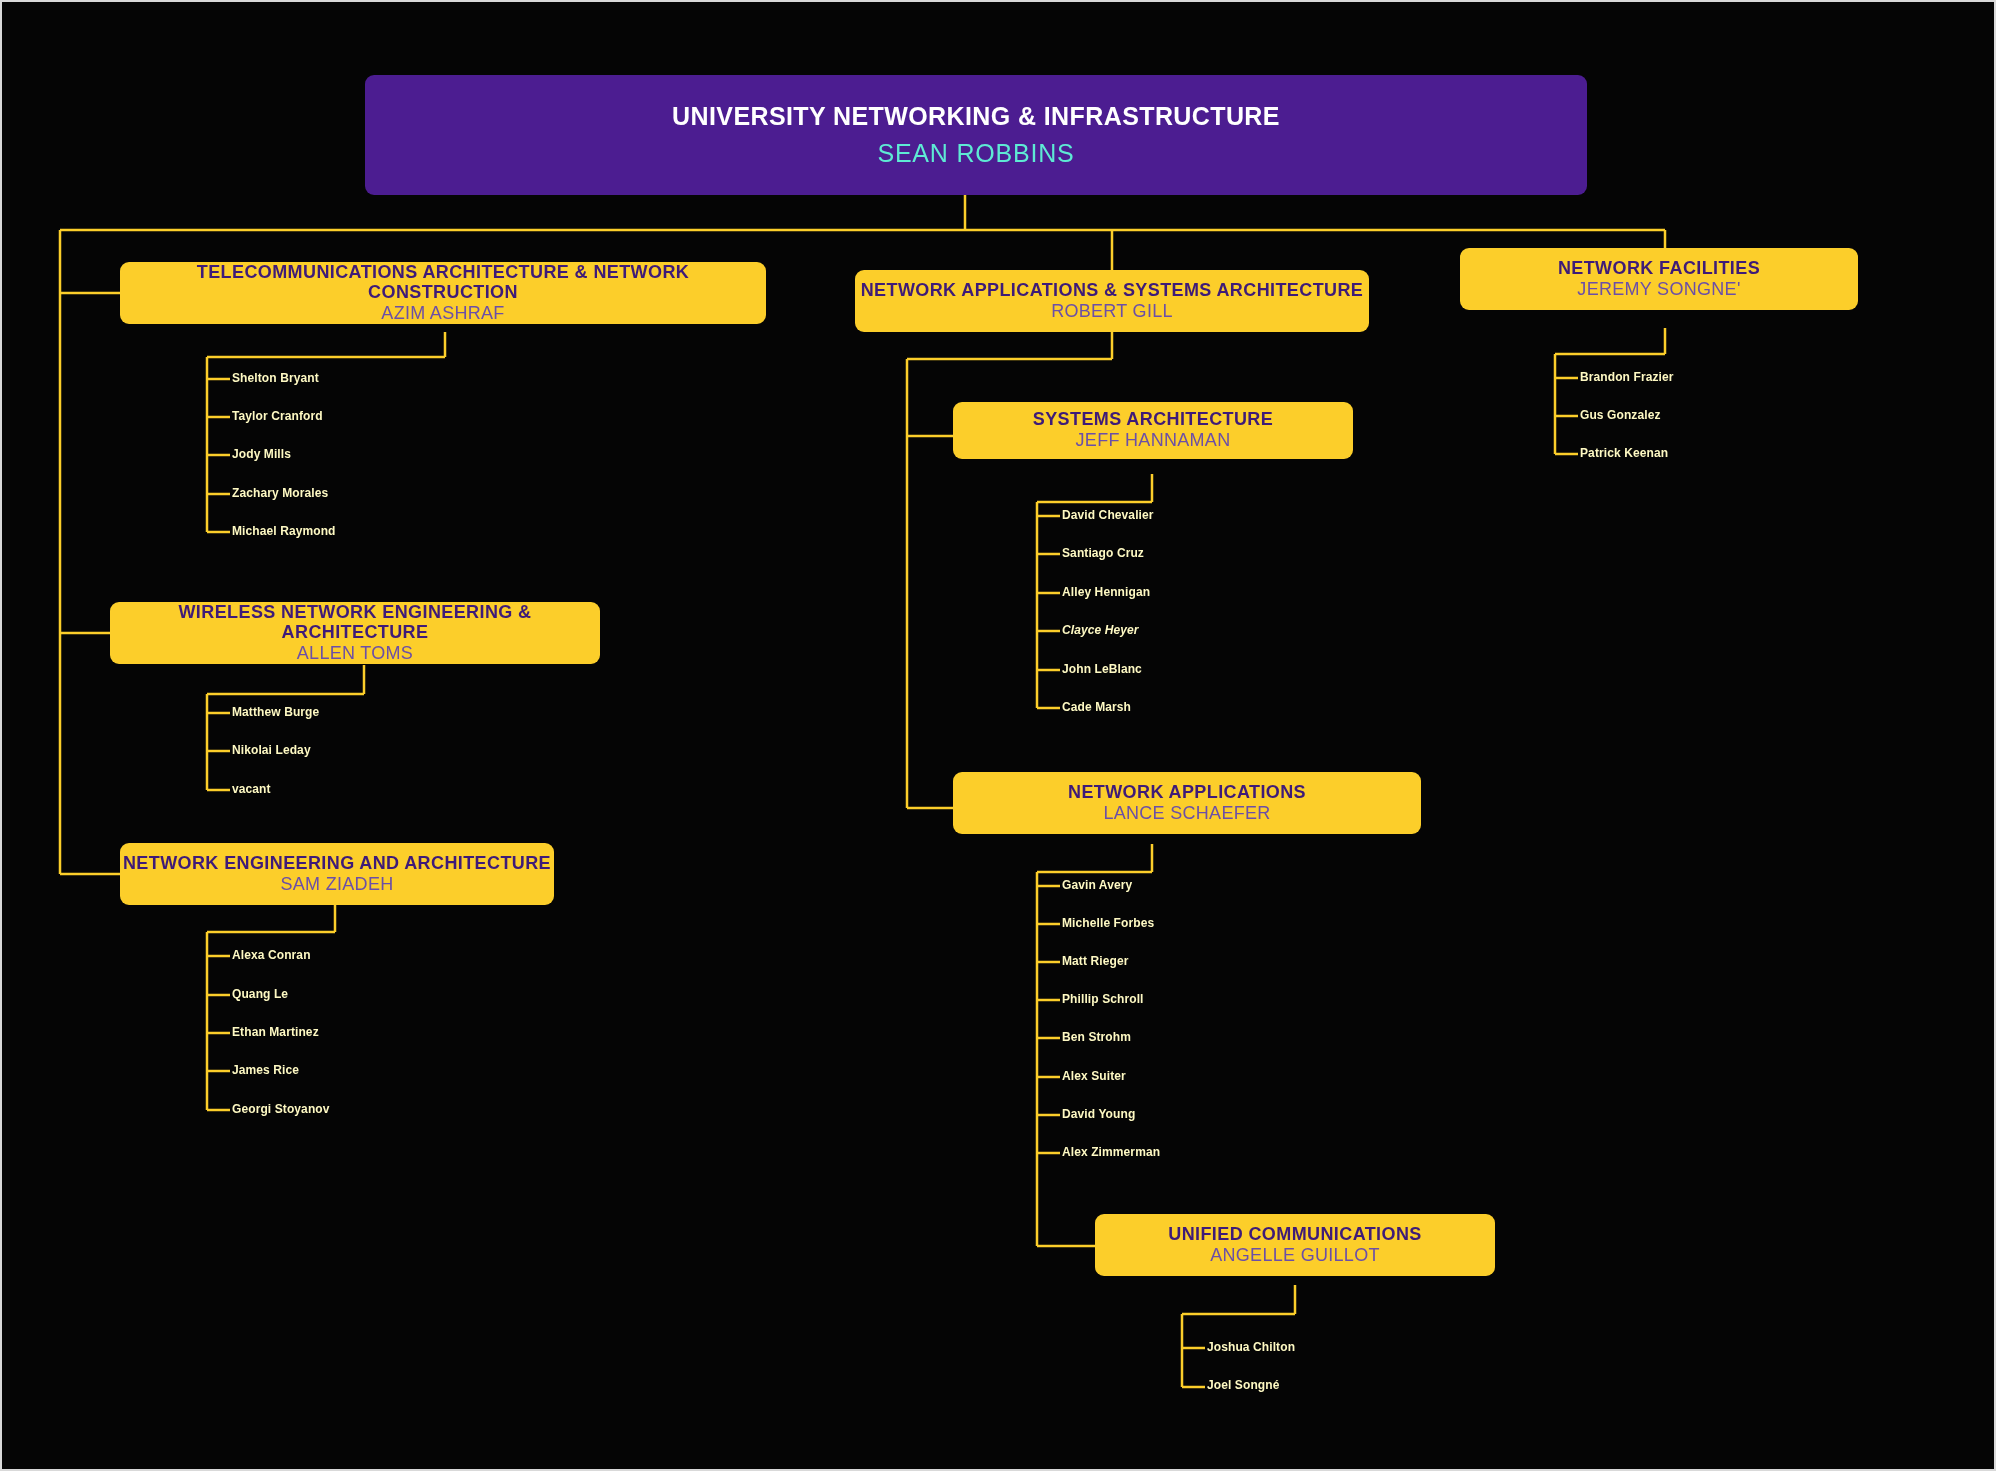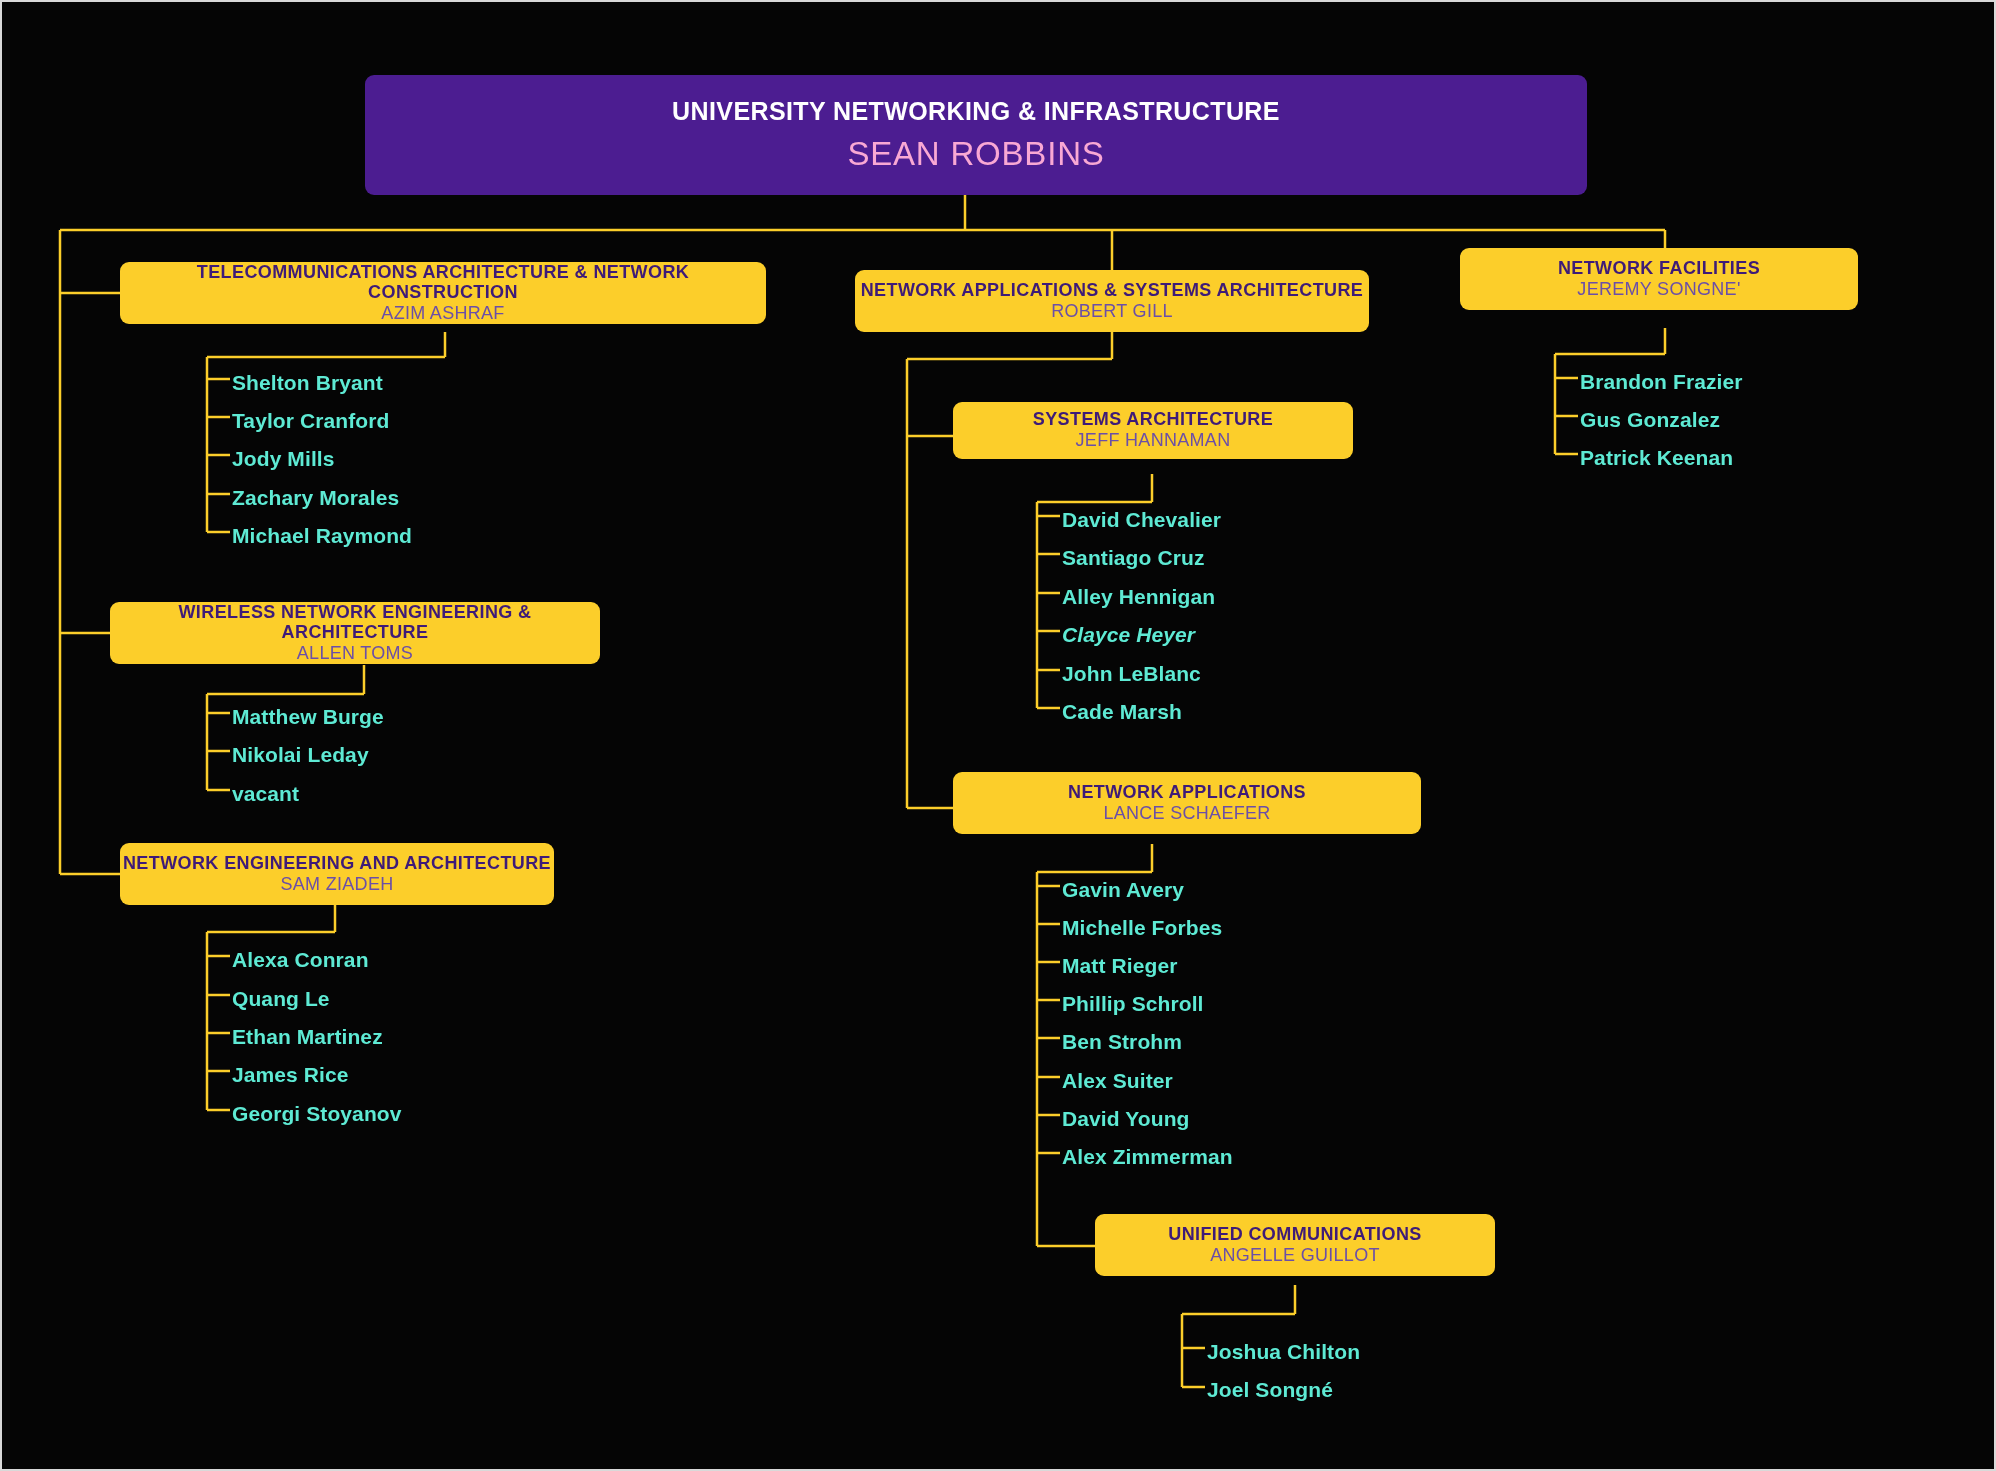--- a/index.html
+++ b/index.html
@@ -9,28 +9,28 @@
           background:#050505;border:2px solid #d9d9d9;box-sizing:border-box;}
   .lines{position:absolute;left:0;top:0;width:1996px;height:1471px;pointer-events:none;}
 
   .box{position:absolute;background:#FCCE2A;border-radius:9px;
        box-sizing:border-box;display:flex;flex-direction:column;
        align-items:center;justify-content:center;text-align:center;}
   .box.root{background:#4C1D91;}
   .box .t1{font-weight:bold;letter-spacing:.4px;color:#3E1B78;line-height:1.15;}
   .box .t2{color:#6B4FA8;line-height:1.2;}
   .box.root .t1{color:#ffffff;font-size:25px;}
-  .box.root .t2{color:#f9a8d4;font-size:33px;letter-spacing:.8px;text-align:right;}
+  .box.root .t2{color:#5eead4;font-size:25px;letter-spacing:.8px;text-align:right;}
 
   .lvl1 .t1{font-size:18px;}
   .lvl1 .t2{font-size:18px;letter-spacing:.3px;}
   .lvl2 .t1{font-size:18px;}
   .lvl2 .t2{font-size:18px;letter-spacing:.3px;}
 
-  .person{position:absolute;color:#5eead4;font-weight:bold;font-size:21px;
+  .person{position:absolute;color:#fef9c3;font-weight:bold;font-size:12px;
           white-space:nowrap;letter-spacing:.1px;}
 </style>
 </head>
 <body>
 
 <div id="canvas">
 
   <svg class="lines" viewBox="0 0 1996 1471" xmlns="http://www.w3.org/2000/svg">
     <g stroke="#FCCE2A" stroke-width="2.5" fill="none">
 

